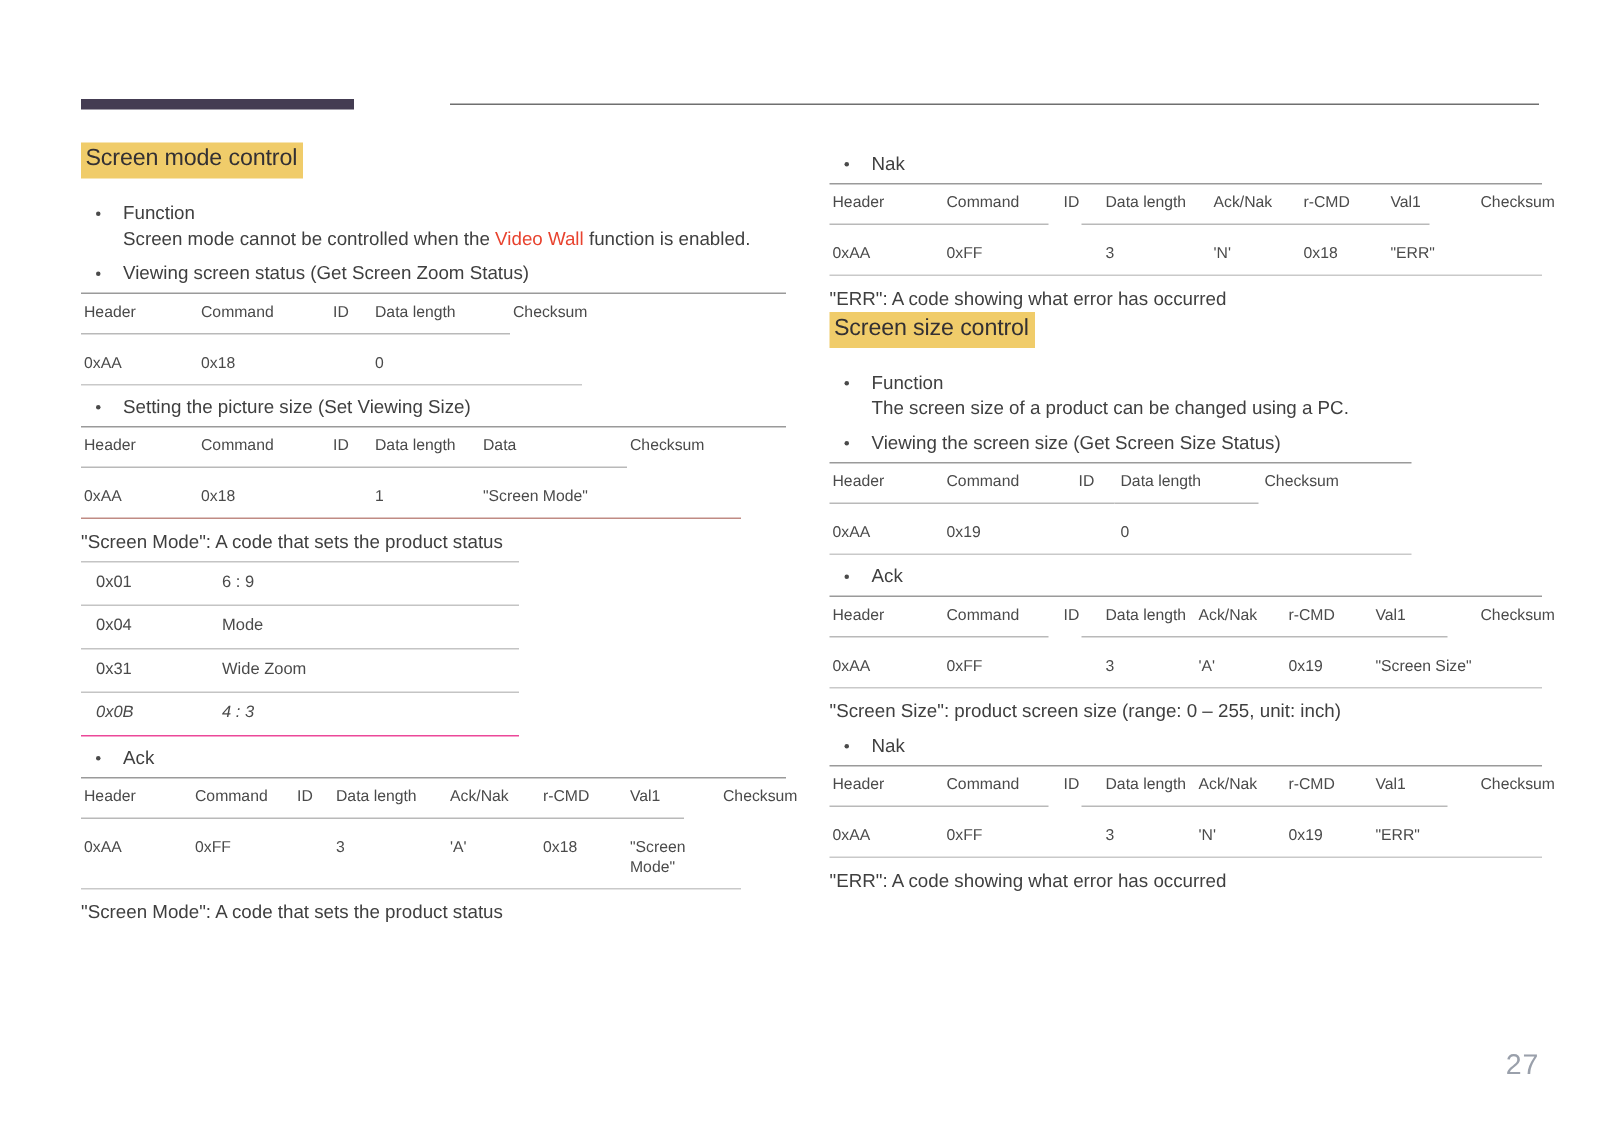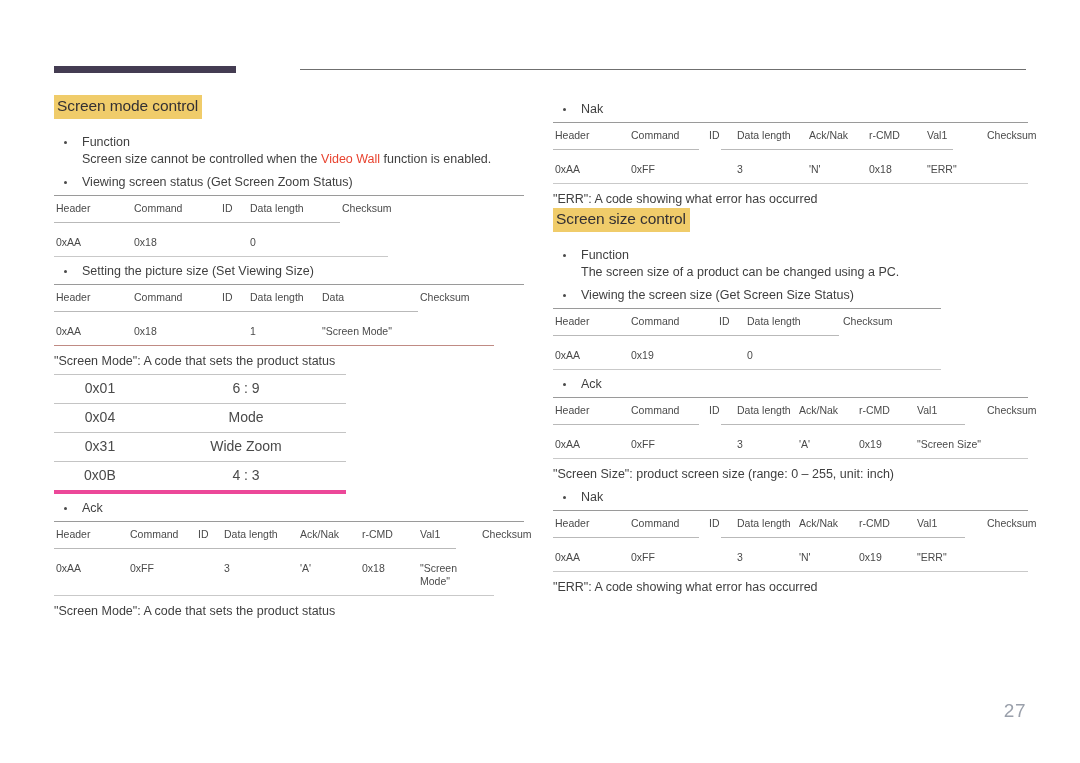--- a/index.html
+++ b/index.html
@@ -140,31 +140,30 @@
   }
 
   
   tr.gap > td { padding: 0; height: 7px; }
 
   
   table.codes {
     border-collapse: collapse;
     table-layout: fixed;
     margin-top: 4px;
-    font-size: 14px;
+    font-size: 11px;
     color: #4a4a4a;
-    text-align: center;
   }
   table.codes td {
     padding: 7px 2px 8px 10px;
     border-top: 1px solid #c4c4c4;
     vertical-align: top;
     line-height: 13px;
   }
-  table.codes tr:last-child td { border-bottom: 4px solid #ec4899; }
+  table.codes tr:last-child td { border-bottom: 1px solid #ec4899; font-style: italic; }
 
   
   .page-number {
     position: absolute;
     right: 54px;
     bottom: 41px;
     font-size: 19px;
     color: #9aa0ab;
     letter-spacing: 0.5px;
   }
@@ -176,21 +175,21 @@
   <div class="thick"></div>
   <div class="thin"></div>
 </div>
 
 <div class="col col-left">
 
   <h2 class="section-head">Screen mode control</h2>
 
   <div class="bullet">
     <span>Function</span>
-    <span class="sub"><span>Screen size cannot be controlled when the </span><span class="accent-red">Video Wall</span><span> function is enabled.</span></span>
+    <span class="sub"><span>Screen mode cannot be controlled when the </span><span class="accent-red">Video Wall</span><span> function is enabled.</span></span>
   </div>
 
   <div class="bullet">Viewing screen status (Get Screen Zoom Status)</div>
 
   <table class="proto">
     <colgroup>
       <col style="width:78px">
         <col style="width:88px">
         <col style="width:28px">
       <col style="width:92px">

